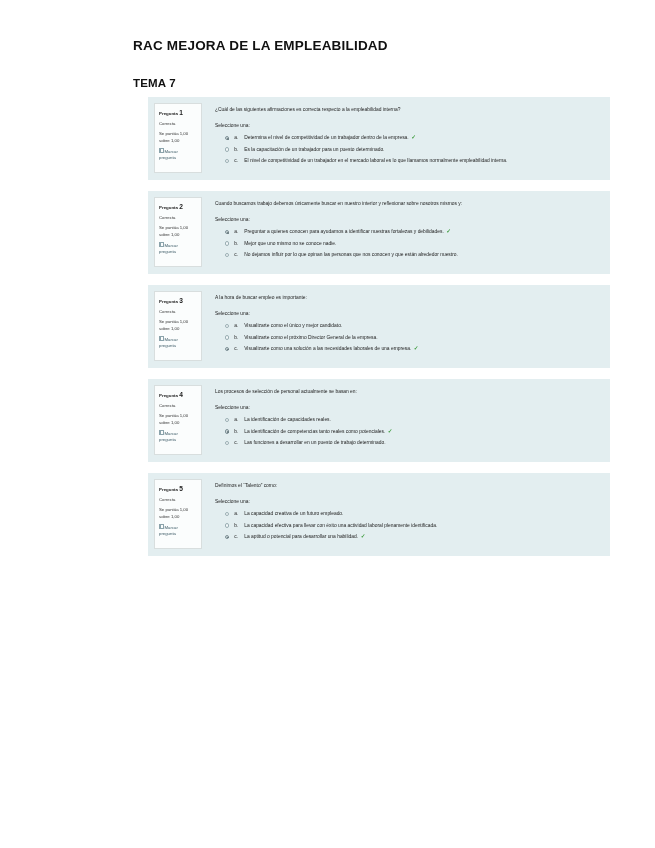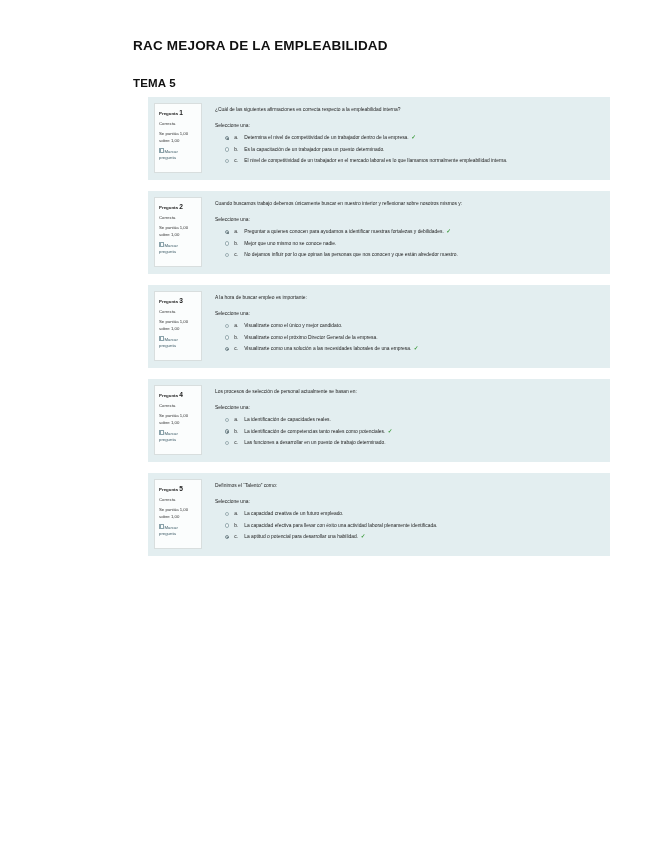--- a/index.html
+++ b/index.html
@@ -210,21 +210,21 @@
     line-height: 1;
   }
 </style>
 </head>
 <body>
 
 <div class="page">
 
   <div class="doc-title">RAC MEJORA DE LA EMPLEABILIDAD</div>
 
-  <div class="section-title">TEMA 5</div>
+  <div class="section-title">TEMA 7</div>
 
   <div class="quiz">
       <div class="qblock">
         <div class="qinfo">
           <div class="qnum-line"><span>Pregunta </span><span class="qnum-val">1</span></div>
           <div class="qstate">Correcta</div>
           <div class="qgrade"><span>Se puntúa 1,00</span><span class="grade-l2">sobre 1,00</span></div>
           <div class="qflag"><span class="flag-icon"></span><span>Marcar</span><span class="flag-l2">pregunta</span></div>
         </div>
         <div class="qbody">

